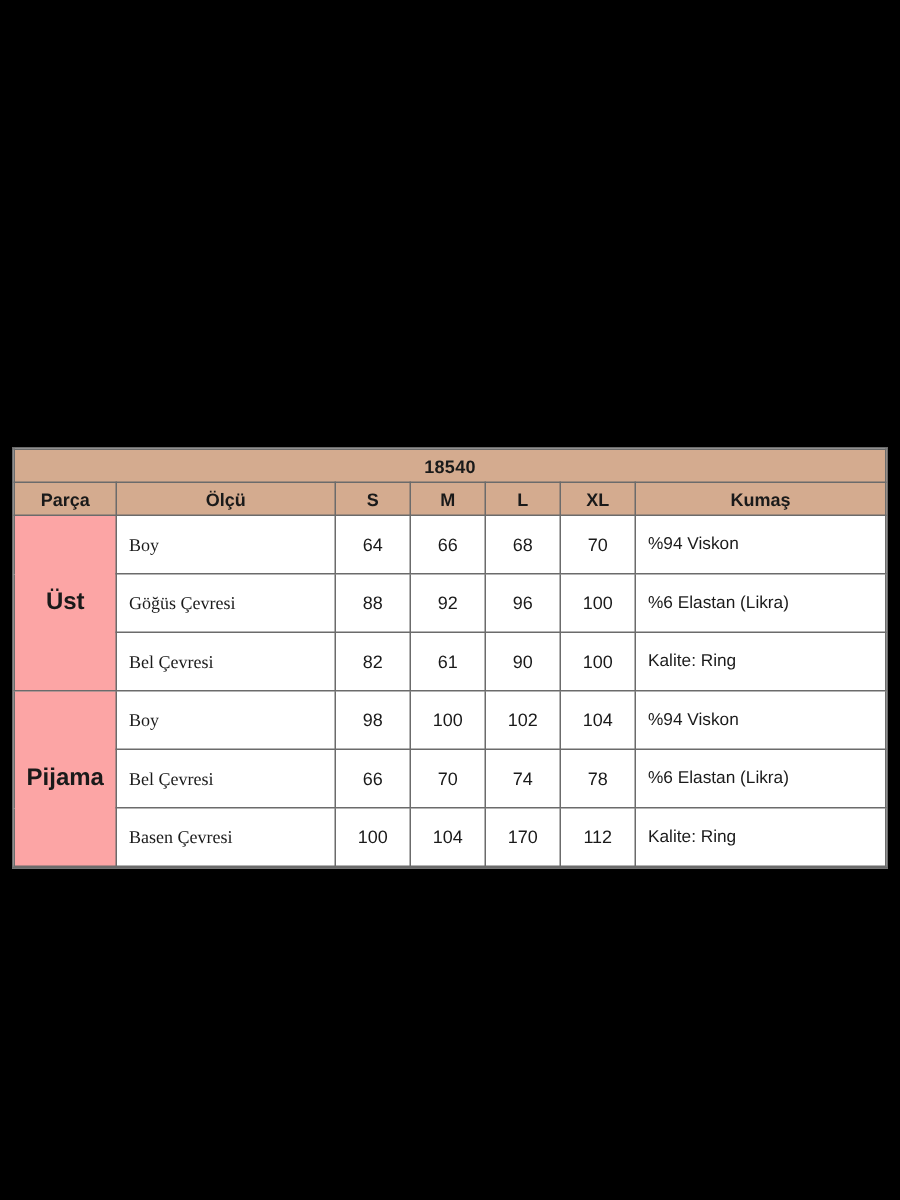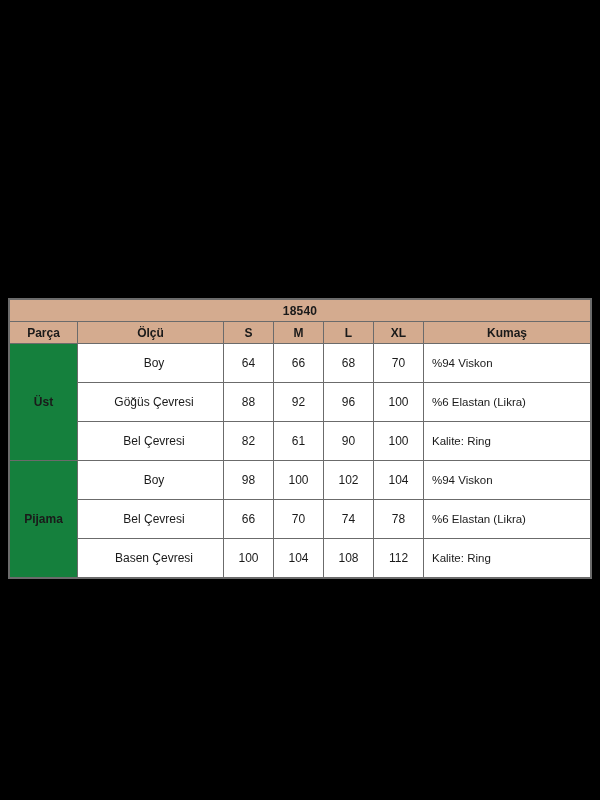--- a/index.html
+++ b/index.html
@@ -48,33 +48,34 @@
     color: #1a1a1a;
     font-weight: bold;
     font-size: 12px;
     text-align: center;
     height: 22px;
     padding: 2px 0;
     margin-left: 20px;
   }
   .hdr-parca { text-align: center; }
   .rowlabel {
-    background: #15803d;
+    background: #fca5a5;
     color: #1a1a1a;
     font-weight: bold;
-    font-size: 12px;
+    font-size: 16px;
     text-align: center;
     vertical-align: middle;
   }
   .measure {
-    text-align: center;
+    text-align: left;
     padding-left: 8px;
     font-size: 12px;
     color: #1a1a1a;
     height: 24px;
+    font-family: Liberation Serif, serif;
   }
   .val {
     text-align: center;
     font-size: 12px;
     color: #1a1a1a;
     height: 39px;
   }
   .fabric {
     text-align: left;
     padding-left: 8px;
@@ -158,19 +159,19 @@
         <td class="val">66</td>
         <td class="val">70</td>
         <td class="val">74</td>
         <td class="val">78</td>
         <td class="fabric">%6 Elastan (Likra)</td>
       </tr>
       <tr>
         <td class="measure">Basen Çevresi</td>
         <td class="val">100</td>
         <td class="val">104</td>
-        <td class="val">108</td>
+        <td class="val">170</td>
         <td class="val">112</td>
         <td class="fabric">Kalite: Ring</td>
       </tr>
     </tbody>
   </table>
 </div>
 
 </body></html>

